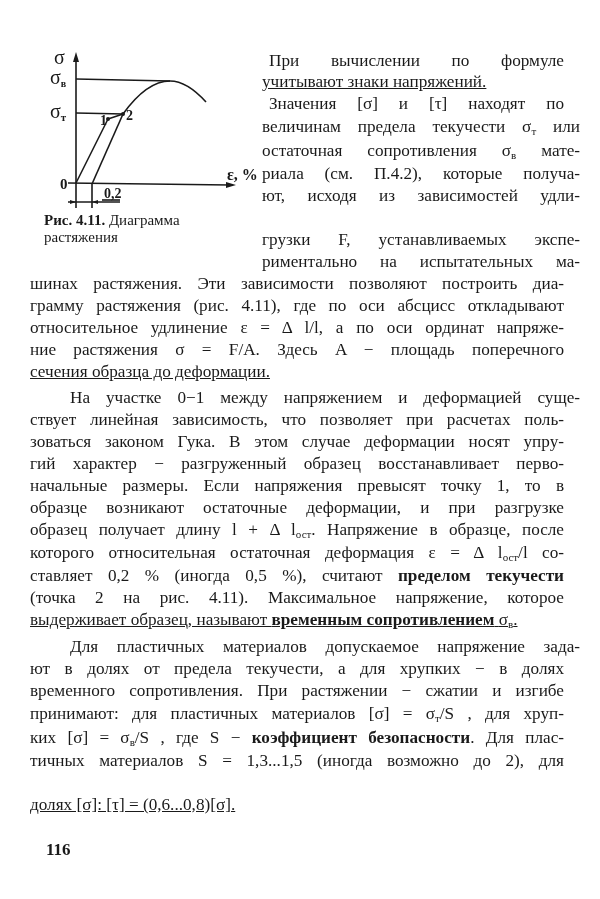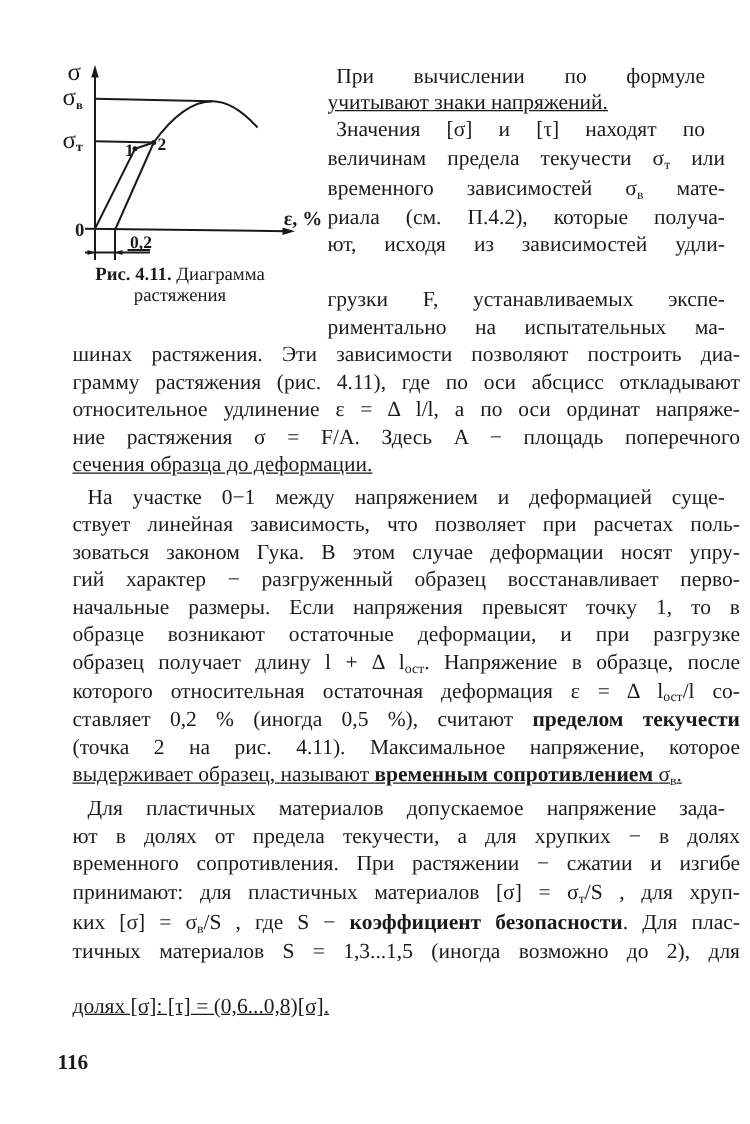--- a/index.html
+++ b/index.html
@@ -1,29 +1,29 @@
 <!DOCTYPE html>
 <html><head>
 <meta charset="utf-8">
 <style>
   html, body { margin: 0; padding: 0; background: #ffffff; }
   body { width: 600px; height: 899px; position: relative; overflow: hidden;
          font-family: "Liberation Serif", "DejaVu Serif", serif; color: #1a1a1a; }
   .page { position: absolute; left: 0; top: 0; width: 600px; height: 899px; }
   .figure { position: absolute; left: 44px; top: 44px; width: 216px; height: 210px; }
   .figure svg { position: absolute; left: 0; top: 0; }
-  .caption { position: absolute; left: 0; top: 168px; width: 200px; text-align: center;
+  .caption { position: absolute; left: 0; top: 168px; width: 200px; 
              font-size: 15px; line-height: 17px; }
   .caption b { font-weight: bold; }
   .line { position: absolute; font-size: 17.2px; line-height: 22px; white-space: nowrap;
           text-align: justify; text-align-last: justify; }
   .line.last { text-align-last: left; text-decoration: underline; }
   .r { left: 262px; width: 318px; }
   .rI { left: 269px; width: 295px; }
-  .f { left: 58px; width: 534px; }
+  .f { left: 30px; width: 534px; }
   .fI { left: 70px; width: 510px; }
   .pageno { position: absolute; left: 46px; top: 840px; font-size: 17px; font-weight: bold; }
   b { font-weight: bold; }
   sub { font-size: 11px; vertical-align: -3px; line-height: 0; }
 </style>
 </head>
 <body>
 
 <div class="page">
 
@@ -72,21 +72,21 @@
     <div class="caption">
       <div><b>Рис. 4.11.</b><span> Диаграмма</span></div>
       <div>растяжения</div>
     </div>
   </div>
 
   <div class="line rI" style="top:50px">При вычислении по формуле</div>
   <div class="line r last" style="top:71px">учитывают знаки напряжений.</div>
   <div class="line rI" style="top:93px">Значения [σ] и [τ] находят по</div>
   <div class="line r" style="top:116px"><span>величинам предела текучести σ</span><sub>т</sub><span> или</span></div>
-  <div class="line r" style="top:140px"><span>временного зависимостей σ</span><sub>в</sub><span> мате-</span></div>
+  <div class="line r" style="top:140px"><span>остаточная сопротивления σ</span><sub>в</sub><span> мате-</span></div>
   <div class="line r" style="top:163px">риала (см. П.4.2), которые получа-</div>
   <div class="line r" style="top:185px">ют, исходя из зависимостей удли-</div>
   <div class="line r" style="top:229px">грузки F, устанавливаемых экспе-</div>
   <div class="line r" style="top:251px">риментально на испытательных ма-</div>
 
   <div class="line f" style="top:273px">шинах растяжения. Эти зависимости позволяют построить диа-</div>
   <div class="line f" style="top:295px">грамму растяжения (рис. 4.11), где по оси абсцисс откладывают</div>
   <div class="line f" style="top:317px">относительное удлинение ε = Δ l/l, а по оси ординат напряже-</div>
   <div class="line f" style="top:339px">ние растяжения σ = F/A. Здесь A − площадь поперечного</div>
   <div class="line f last" style="top:361px">сечения образца до деформации.</div>

